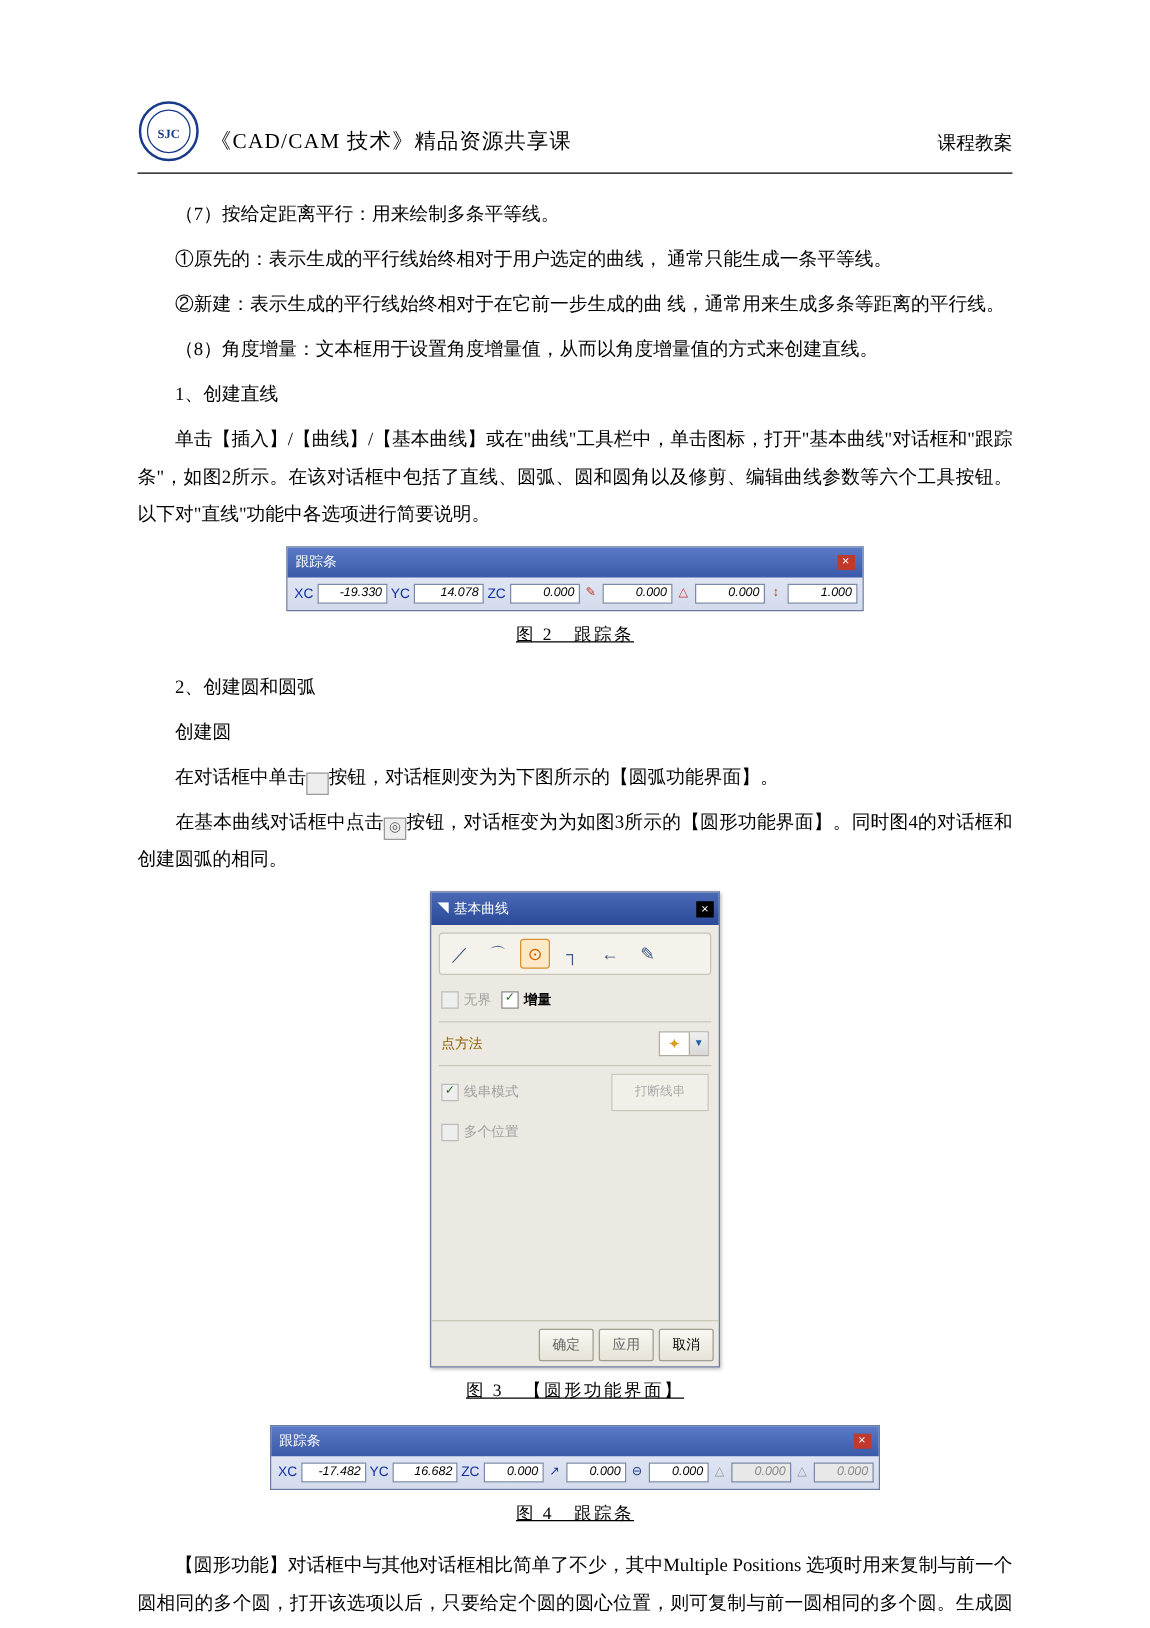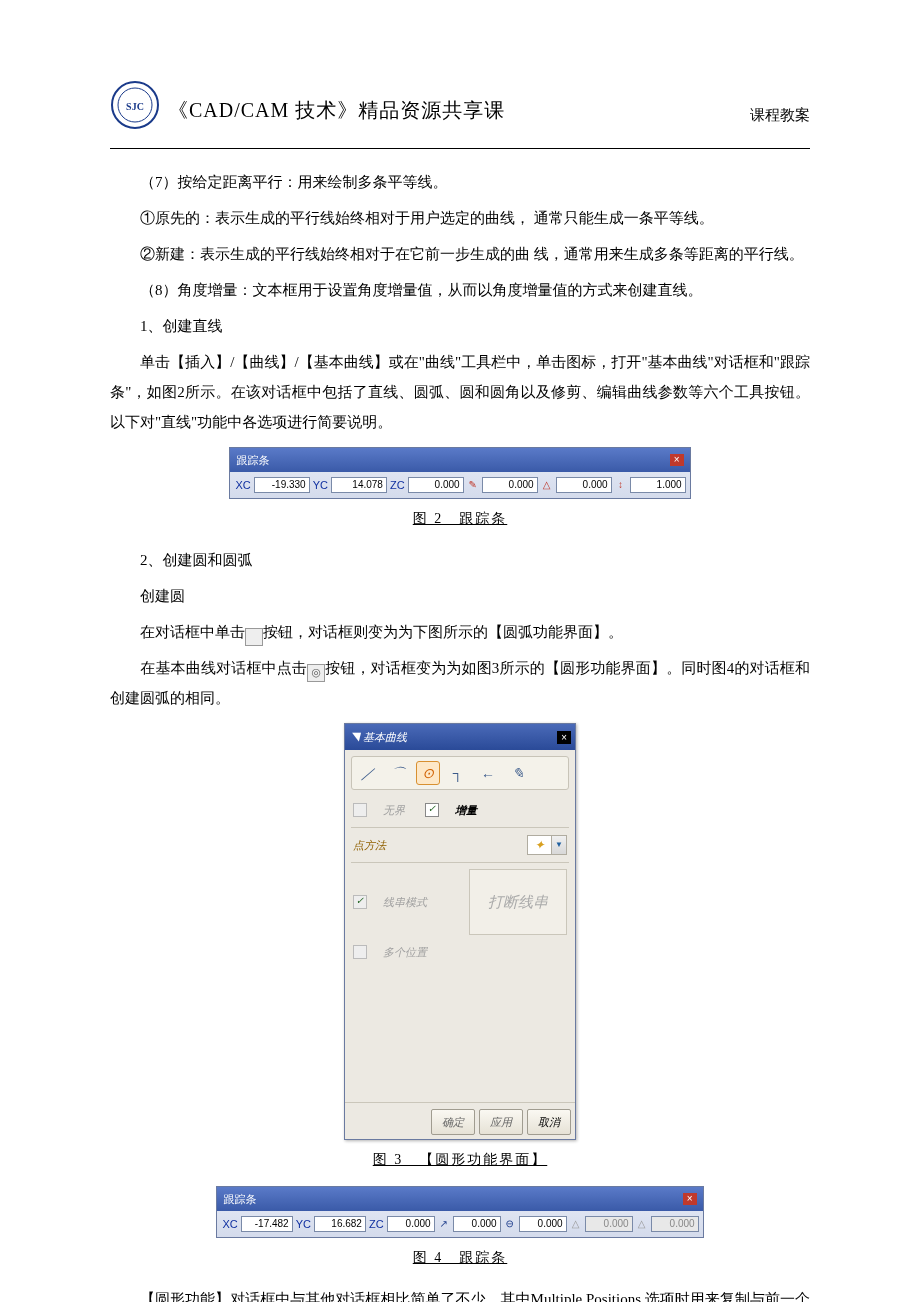--- a/index.html
+++ b/index.html
@@ -10,33 +10,33 @@
     background: #fff;
     margin: 0;
     padding: 80px 110px 60px 110px;
     width: 920px;
     box-sizing: border-box;
   }
   .header {
     display: flex;
     align-items: flex-end;
     border-bottom: 1.5px solid #000;
-    padding-bottom: 18px;
+    padding-bottom: 8px;
     margin-bottom: 18px;
   }
   .logo {
     width: 50px;
     height: 50px;
     margin-right: 8px;
     flex-shrink: 0;
   }
   .logo svg { width: 100%; height: 100%; }
   .header-title {
     flex: 1;
-    font-size: 20px;
+    font-size: 17px;
     letter-spacing: 1px;
   }
   .header-right {
     font-size: 15px;
   }
   p {
     margin: 0 0 6px 0;
     text-indent: 2em;
     text-align: justify;
   }
@@ -93,20 +93,21 @@
   }
   .tb-input {
     background: #fff;
     border: 1px solid #7a8aa8;
     font-size: 10px;
     padding: 0 3px;
     height: 14px;
     line-height: 14px;
     text-align: right;
     display: inline-block;
+    font-style: italic;
   }
   .tb-input.disabled {
     background: #e8e8e8;
     color: #888;
   }
   .tb-icon {
     width: 14px;
     height: 14px;
     display: inline-flex;
     align-items: center;
@@ -116,21 +117,20 @@
   
   .dialog {
     display: inline-block;
     width: 230px;
     border: 1px solid #6a7aa0;
     background: #ece9e2;
     font-family: "Microsoft YaHei", sans-serif;
     font-size: 11px;
     text-align: left;
     box-shadow: 1px 1px 3px rgba(0,0,0,0.3);
-    font-style: italic;
   }
   .dlg-title {
     background: linear-gradient(#4a6ab8,#2a4a98);
     color: #fff;
     padding: 2px 4px;
     font-size: 11px;
     display: flex;
     justify-content: space-between;
     align-items: center;
   }
@@ -166,21 +166,21 @@
     color: #3a5a8a;
   }
   .toolbar .btn.sel {
     border: 1px solid #d89030;
     background: #fde8c8;
     border-radius: 3px;
   }
   .dlg-row {
     display: flex;
     align-items: center;
-    gap: 16px;
+    gap: 4px;
     padding: 3px 2px;
     font-size: 11px;
     color: #333;
   }
   .dlg-row.disabled { color: #a0a0a0; }
   .chk {
     width: 12px;
     height: 12px;
     border: 1px solid #888;
     background: #fff;
@@ -335,21 +335,21 @@
         <span class="combo">
           <span class="ico">✦</span>
           <span class="dd">▼</span>
         </span>
       </div>
       <div class="dlg-sep"></div>
       <div class="dlg-row disabled">
         <span class="chk disabled checked"></span>
         <span>线串模式</span>
         <span style="flex:1"></span>
-        <span style="border:1px solid #cac6ba; padding:17px 18px; color:#aaa; background:#f2efe8; font-size:15px">打断线串</span>
+        <span style="border:1px solid #cac6ba; padding:4px 18px; color:#aaa; background:#f2efe8; font-size:10px">打断线串</span>
       </div>
       <div class="dlg-row disabled">
         <span class="chk disabled"></span>
         <span>多个位置</span>
       </div>
       <div class="dlg-space"></div>
     </div>
     <div class="dlg-btns">
       <span class="dbtn">确定</span>
       <span class="dbtn">应用</span>

